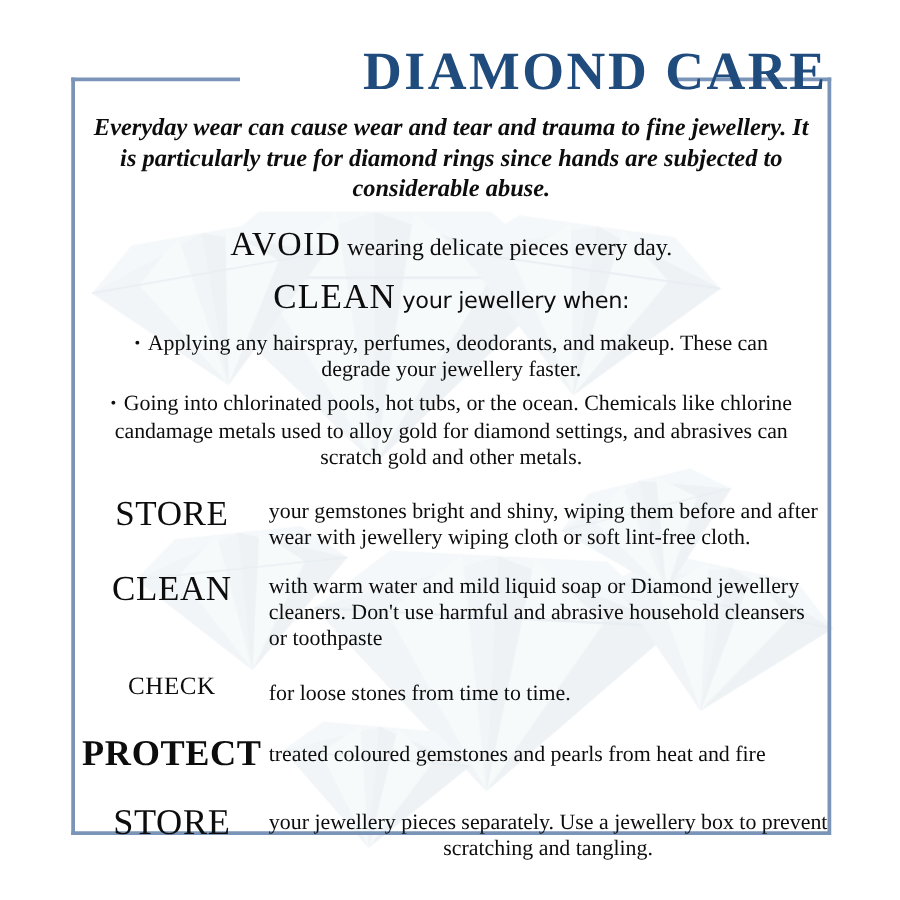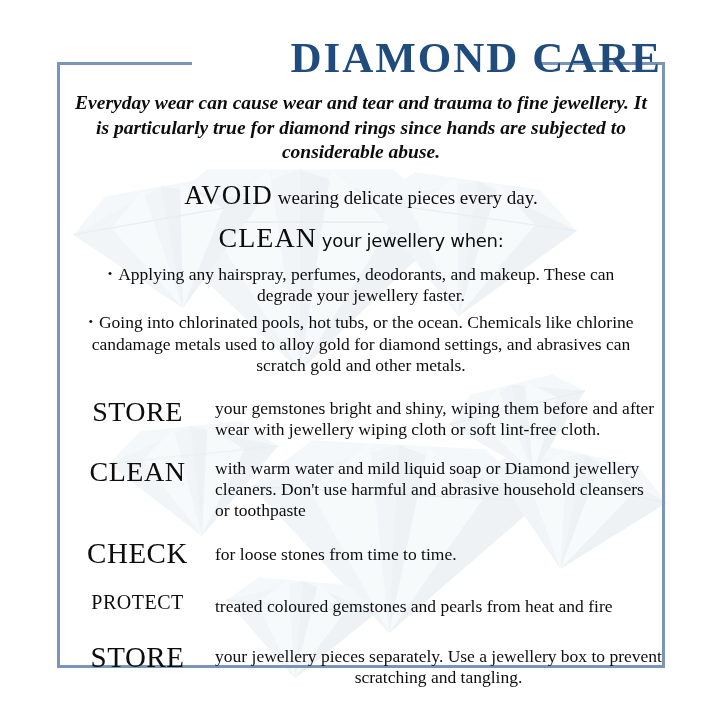--- a/index.html
+++ b/index.html
@@ -142,22 +142,22 @@
     font-size: 17.5px;
     line-height: 1.2;
     color: #0d0d0d;
   }
   .kw-row.r-keep    { margin-top: 20px; }
   .kw-row.r-clean   { margin-top: 16px; }
   .kw-row.r-check   { margin-top: 16px; }
   .kw-row.r-protect { margin-top: 22px; }
   .kw-row.r-store   { margin-top: 24px; }
 
-  .kw-row.r-check   .kw-col { font-size: 29px; }
-  .kw-row.r-protect .kw-col { font-size: 20px; }
+  .kw-row.r-check   .kw-col { font-size: 20px; }
+  .kw-row.r-protect .kw-col { font-size: 29px; font-weight: bold; }
   .kw-row.r-store   .kw-col { font-size: 29px; }
   .kw-row.r-check   .kw-body { padding-top: 7px; }
   .kw-row.r-protect .kw-body { padding-top: 6px; }
   .kw-row.r-store   .kw-body { padding-top: 5px; text-align: center; }
   .kw-row.r-keep    .kw-body { padding-top: 2px; }
   .kw-row.r-clean   .kw-body { padding-top: 2px; }
 </style>
 </head>
 <body>
 

